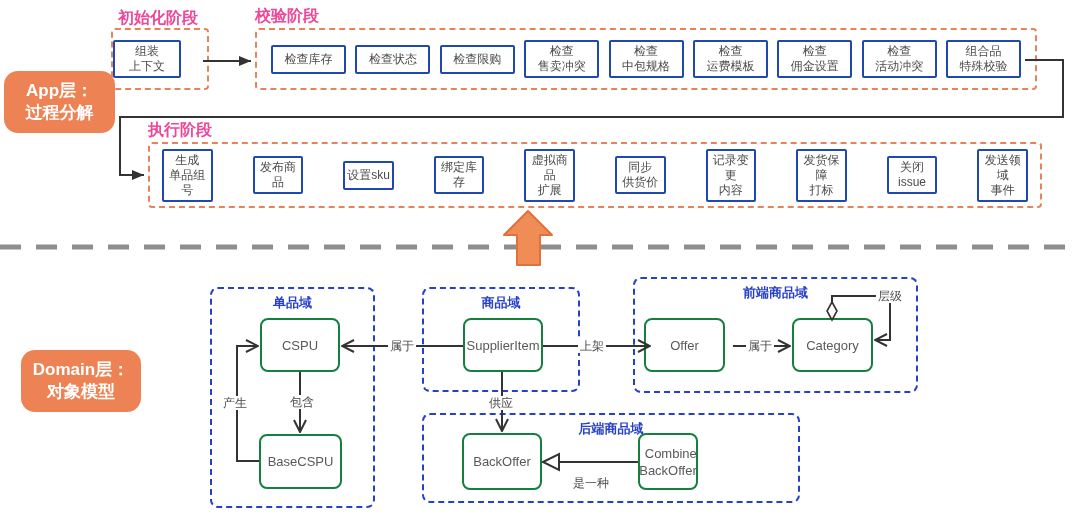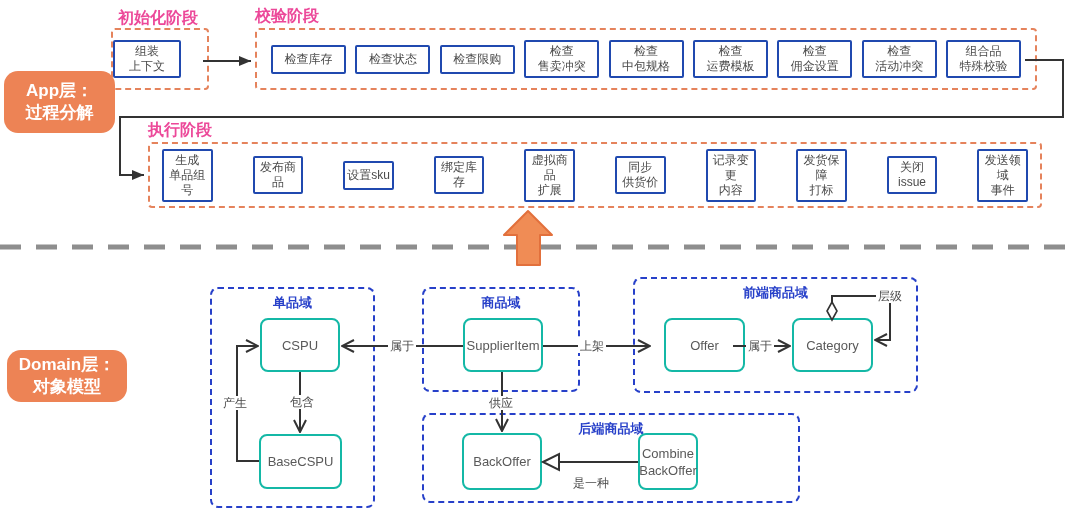--- a/index.html
+++ b/index.html
@@ -16,37 +16,37 @@
         text-align:center;white-space:pre-line;display:flex;align-items:center;justify-content:center;
         min-height:29px;box-sizing:border-box;padding:2px 1px;z-index:2;}
   .v-step{width:75px;}
   .e-step{width:72px;}
   .i-step{width:68px;}
 
   .orange-label{position:absolute;background:#ED8355;border-radius:14px;color:#fff;font-weight:bold;
                 font-size:17px;line-height:22px;text-align:center;display:flex;flex-direction:column;
                 justify-content:center;z-index:6;}
   #app-label{left:4px;top:71px;width:111px;height:62px;}
-  #domain-label{left:7px;top:350px;width:120px;height:52px;}
+  #domain-label{left:21px;top:350px;width:120px;height:62px;}
 
   
   .domain-group{position:absolute;border:2px dashed #2740C9;border-radius:8px;box-sizing:border-box;z-index:1;}
   #group-cspu{left:210px;top:287px;width:165px;height:221px;}
   #group-item{left:422px;top:287px;width:158px;height:105px;}
   #group-front{left:633px;top:277px;width:285px;height:116px;}
   #group-back{left:422px;top:413px;width:378px;height:90px;}
   .domain-title{position:absolute;top:5px;left:0;width:100%;text-align:center;font-size:13px;font-weight:bold;color:#2740C9;}
 
-  .node{position:absolute;border:2px solid #14b8a6;border-radius:8px;background:#fff;color:#595959;font-size:13px;
-        line-height:17px;display:flex;align-items:center;justify-content:center;text-align:center;
+  .node{position:absolute;border:2px solid #15803d;border-radius:8px;background:#fff;color:#595959;font-size:13px;
+        line-height:17px;display:flex;align-items:center;justify-content:center;text-align:right;
         white-space:pre-line;box-sizing:border-box;z-index:3;}
   #node-cspu{left:260px;top:318px;width:80px;height:54px;}
   #node-basecspu{left:259px;top:434px;width:83px;height:55px;}
   #node-supplieritem{left:463px;top:318px;width:80px;height:54px;}
-  #node-offer{left:664px;top:318px;width:81px;height:54px;}
+  #node-offer{left:644px;top:318px;width:81px;height:54px;}
   #node-category{left:792px;top:318px;width:81px;height:54px;}
   #node-backoffer{left:462px;top:433px;width:80px;height:57px;}
   #node-combinebackoffer{left:638px;top:433px;width:60px;height:57px;}
 
   .rel-label{position:absolute;background:#fff;color:#4a4a4a;font-size:12px;line-height:14px;padding:0 2px;
              transform:translate(-50%,-50%);z-index:5;white-space:nowrap;}
 
   svg.overlay{position:absolute;left:0;top:0;z-index:4;pointer-events:none;}
 </style>
 </head>

